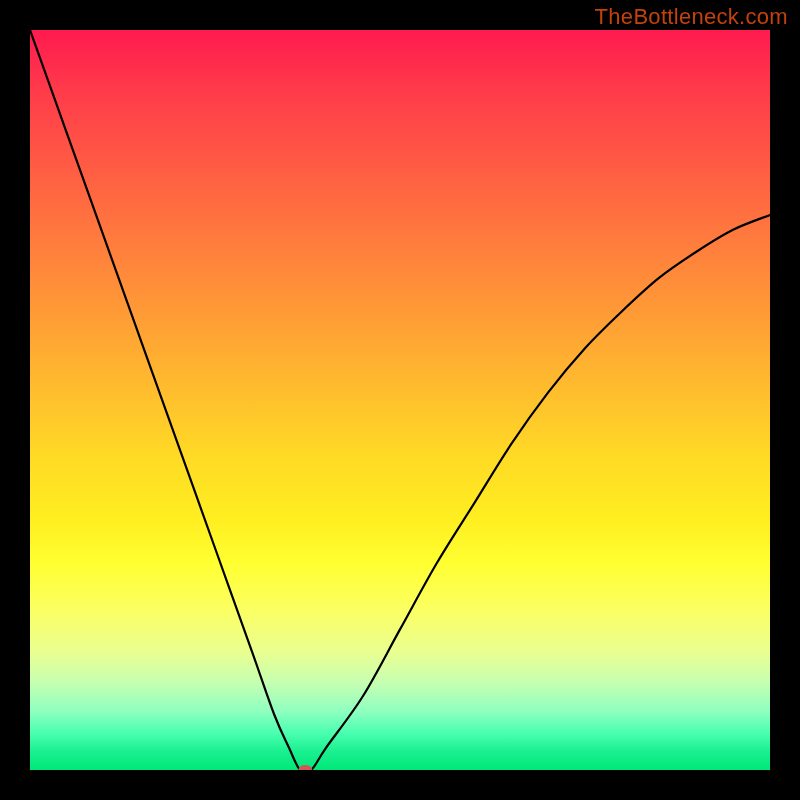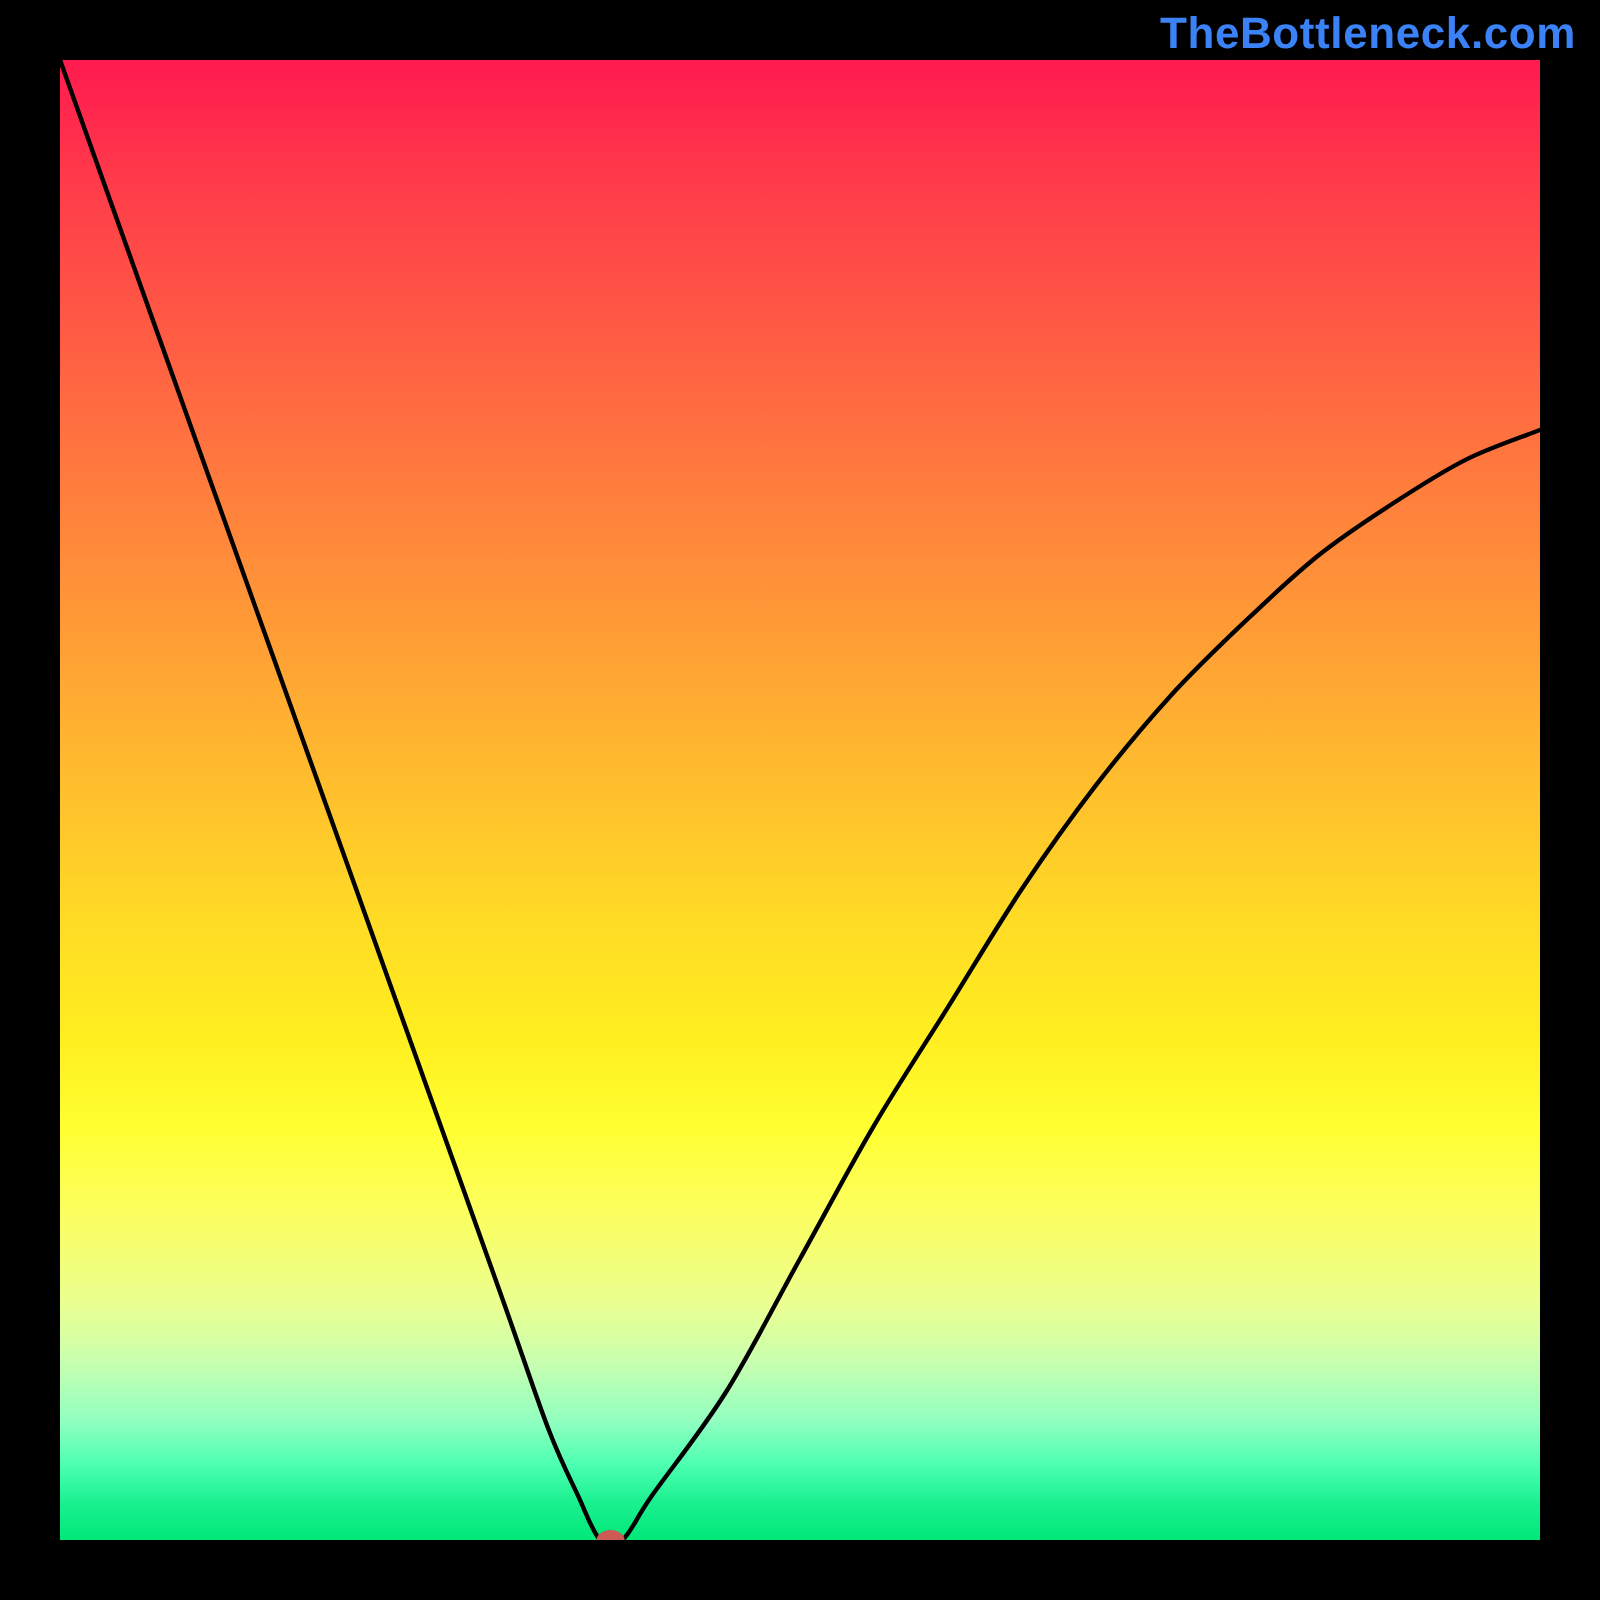--- a/index.html
+++ b/index.html
@@ -14,23 +14,23 @@
   .frame {
     position: relative;
     width: 800px;
     height: 800px;
     background: #000;
   }
   .watermark {
     position: absolute;
     top: 4px;
     right: 12px;
-    color: #3b82f6;
+    color: #c2410c;
     font-size: 22px;
-    font-weight: 700;
+    font-weight: 400;
     letter-spacing: 0.3px;
     z-index: 5;
   }
   .plot-area {
     position: absolute;
     left: 30px;
     top: 30px;
     width: 740px;
     height: 740px;
     overflow: hidden;

